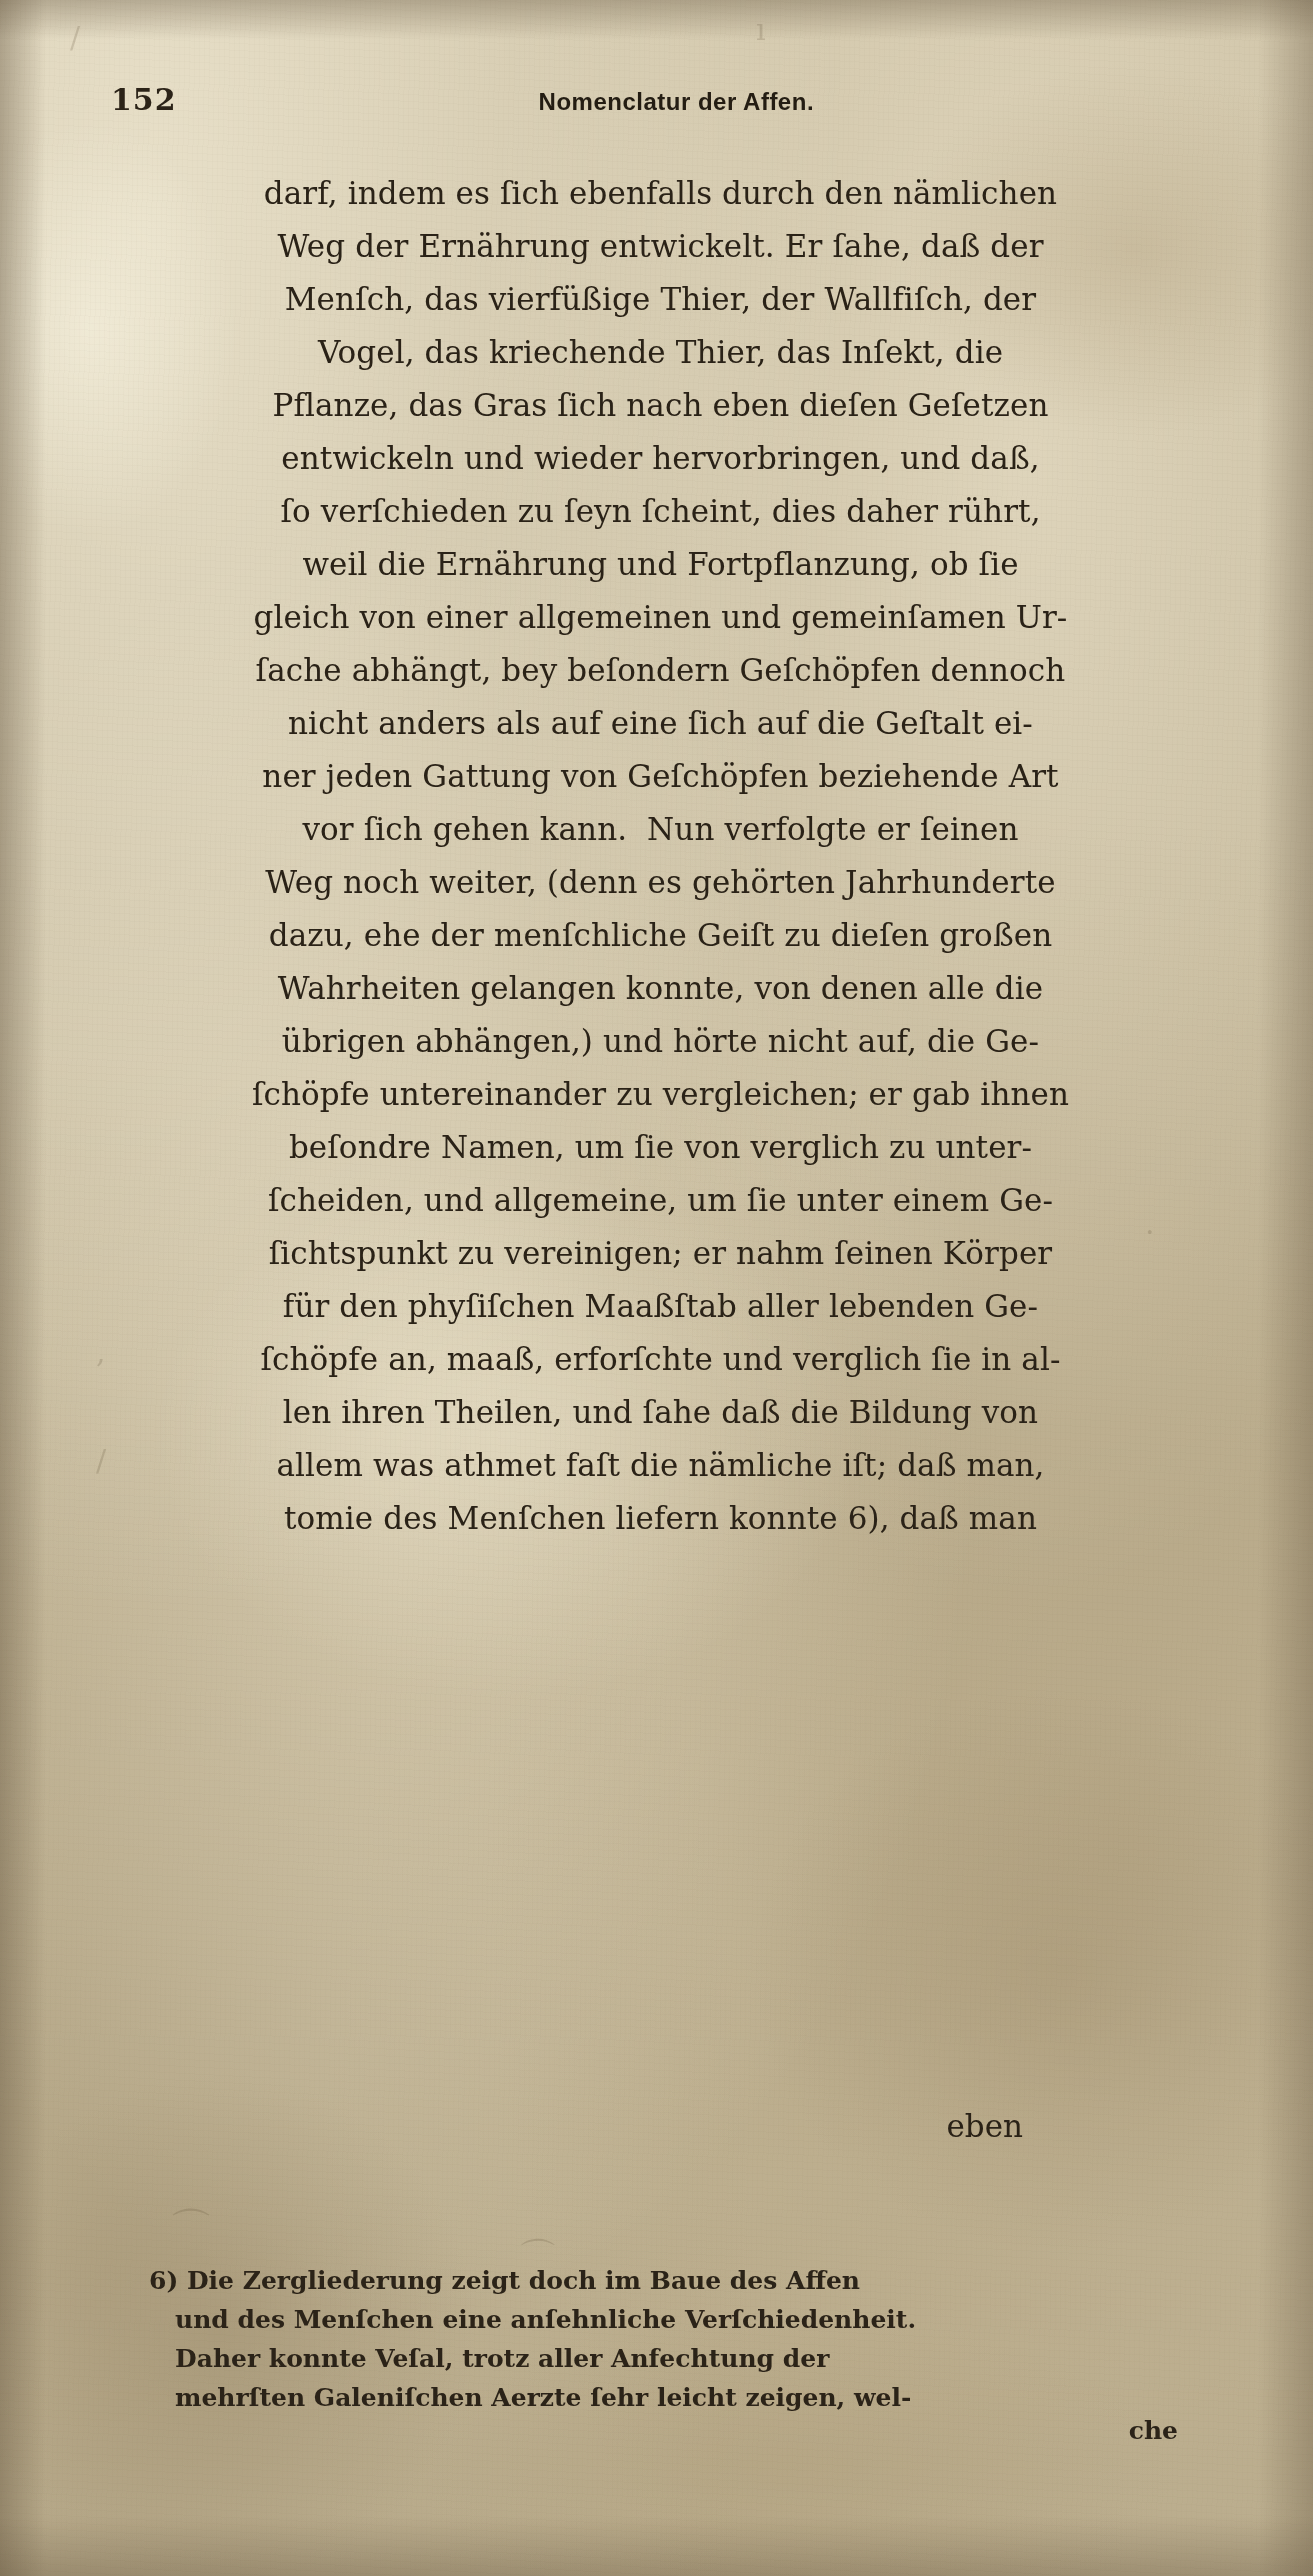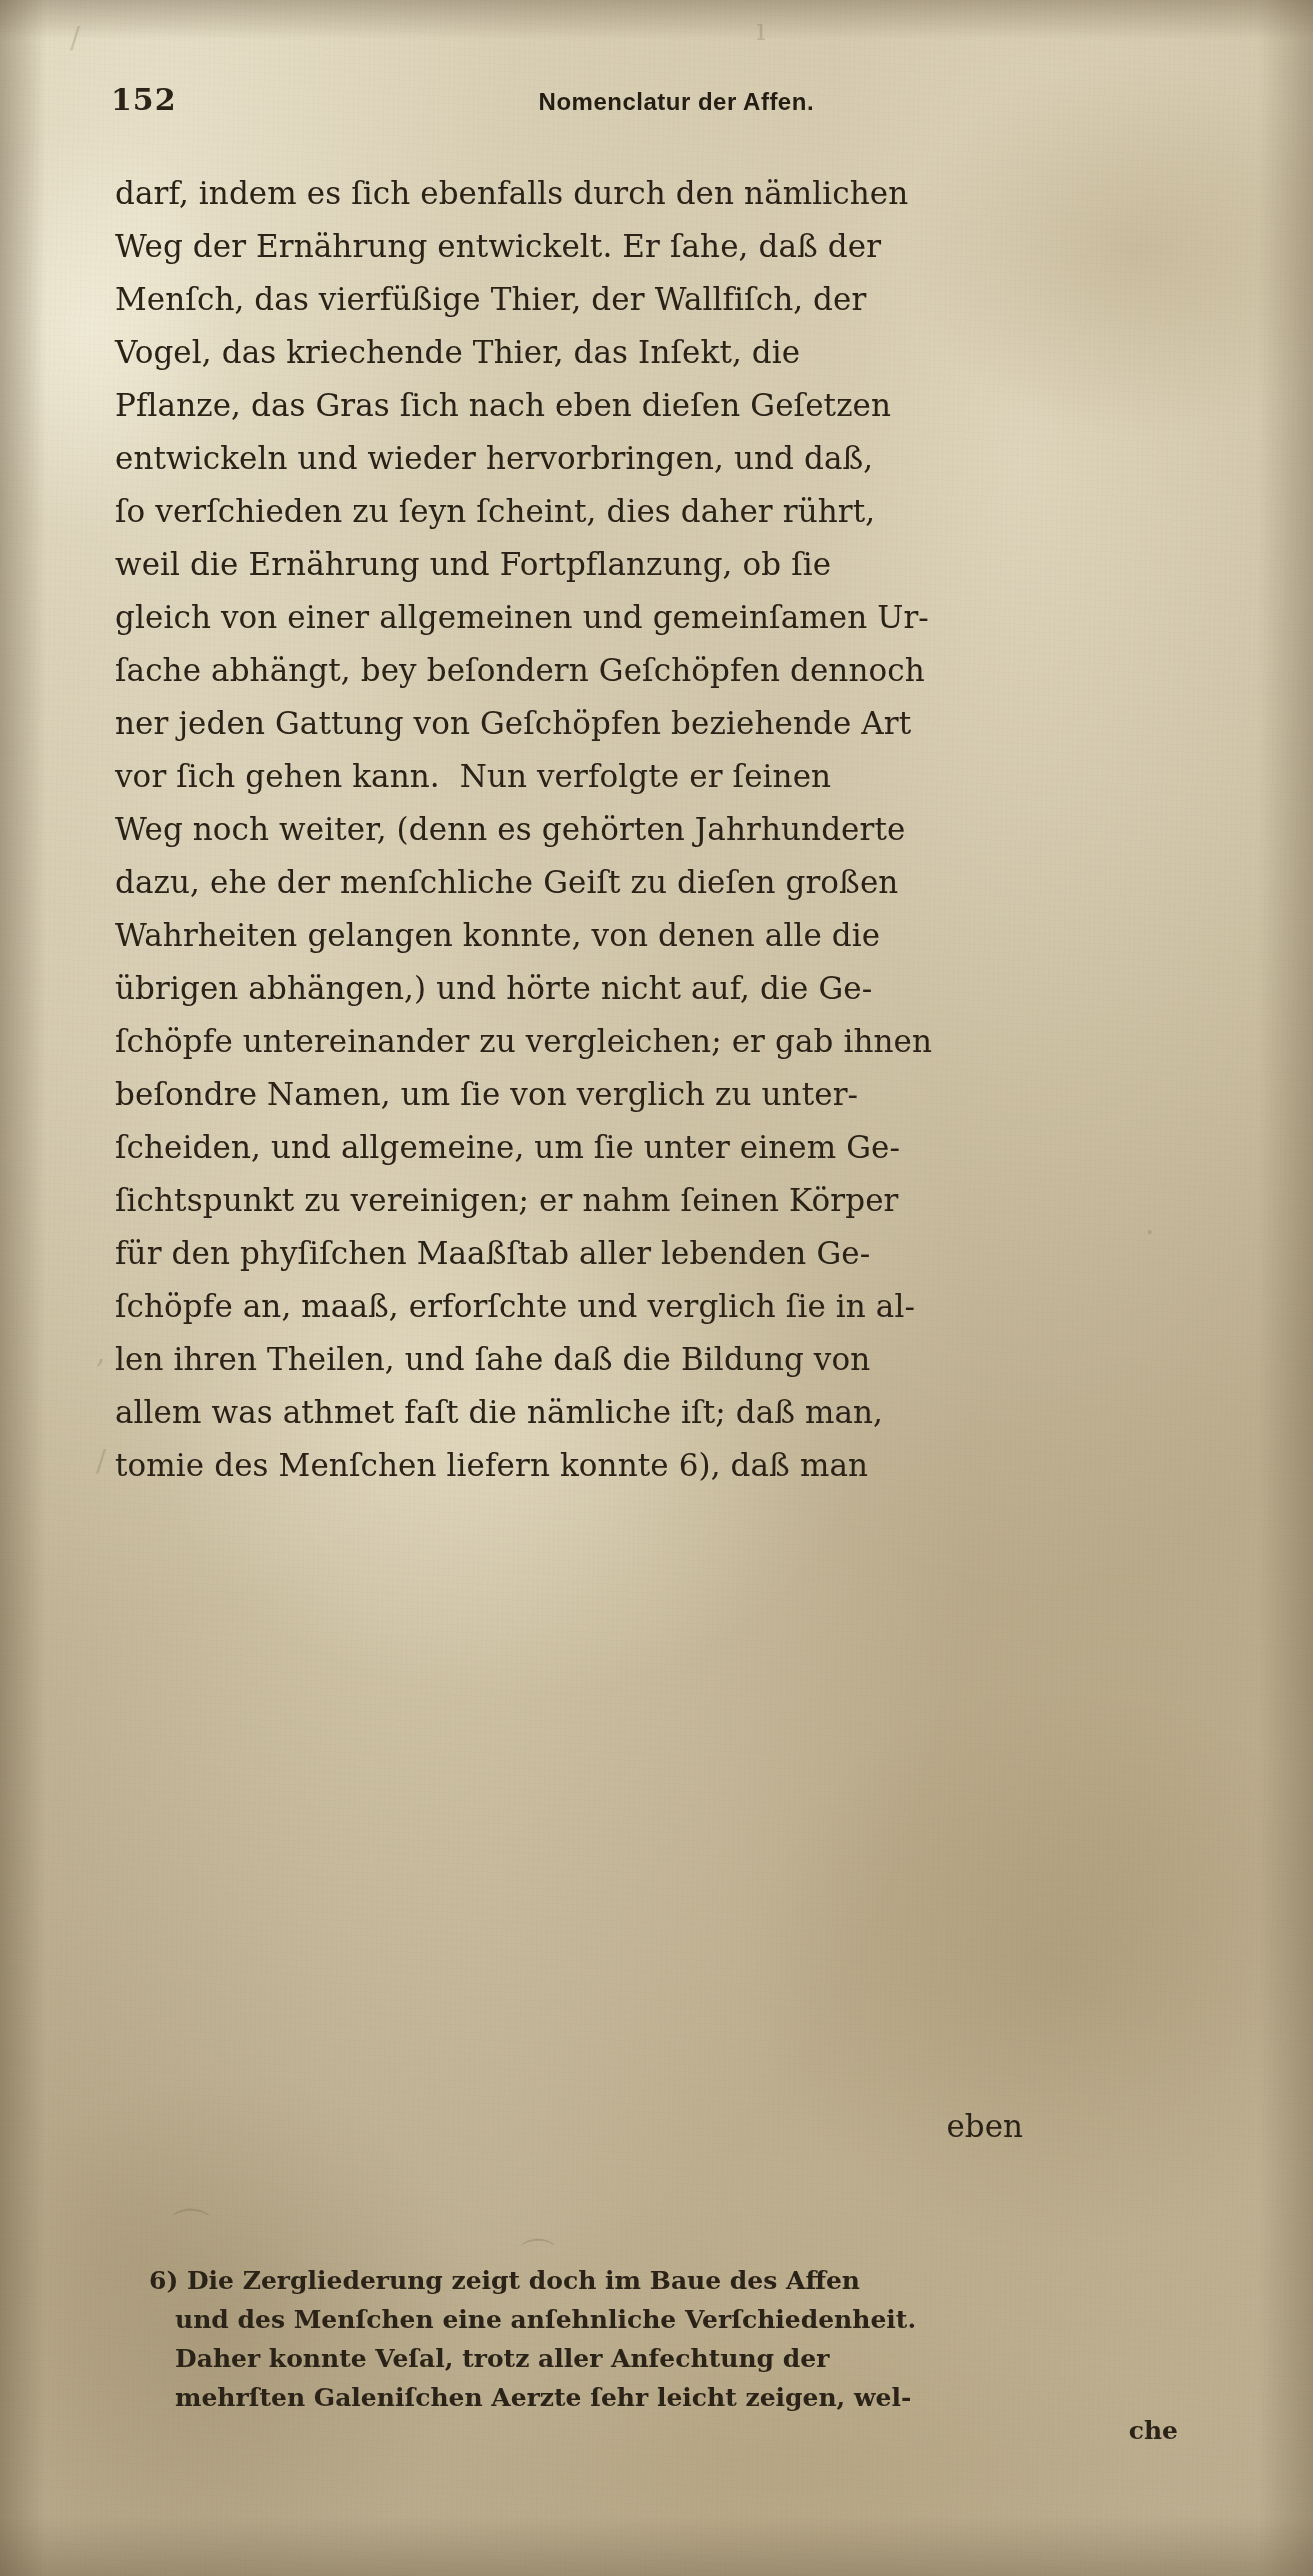--- a/index.html
+++ b/index.html
@@ -87,20 +87,21 @@
     top: 167px;
     width: 1091px;
   }
   .line {
     font-family: "DejaVu Serif", serif;
     font-size: 31px;
     line-height: 53px;
     color: #2a2217;
     white-space: pre;
     letter-spacing: 0.1px;
+    text-align: center;
   }
 
   
   .footnote {
     position: absolute;
     left: 149px;
     top: 2261px;
     width: 1035px;
   }
   .fn-line {
@@ -182,20 +183,21 @@
       <div class="line">darf, indem es ſich ebenfalls durch den nämlichen</div>
       <div class="line">Weg der Ernährung entwickelt. Er ſahe, daß der</div>
       <div class="line">Menſch, das vierfüßige Thier, der Wallfiſch, der</div>
       <div class="line">Vogel, das kriechende Thier, das Inſekt, die</div>
       <div class="line">Pflanze, das Gras ſich nach eben dieſen Geſetzen</div>
       <div class="line">entwickeln und wieder hervorbringen, und daß,</div>
       <div class="line">ſo verſchieden zu ſeyn ſcheint, dies daher rührt,</div>
       <div class="line">weil die Ernährung und Fortpflanzung, ob ſie</div>
       <div class="line">gleich von einer allgemeinen und gemeinſamen Ur-</div>
       <div class="line">ſache abhängt, bey beſondern Geſchöpfen dennoch</div>
+      <div class="line">nicht anders als auf eine ſich auf die Geſtalt ei-</div>
       <div class="line">ner jeden Gattung von Geſchöpfen beziehende Art</div>
       <div class="line">vor ſich gehen kann.  Nun verfolgte er ſeinen</div>
       <div class="line">Weg noch weiter, (denn es gehörten Jahrhunderte</div>
       <div class="line">dazu, ehe der menſchliche Geiſt zu dieſen großen</div>
       <div class="line">Wahrheiten gelangen konnte, von denen alle die</div>
       <div class="line">übrigen abhängen,) und hörte nicht auf, die Ge-</div>
       <div class="line">ſchöpfe untereinander zu vergleichen; er gab ihnen</div>
       <div class="line">beſondre Namen, um ſie von verglich zu unter-</div>
       <div class="line">ſcheiden, und allgemeine, um ſie unter einem Ge-</div>
       <div class="line">ſichtspunkt zu vereinigen; er nahm ſeinen Körper</div>

